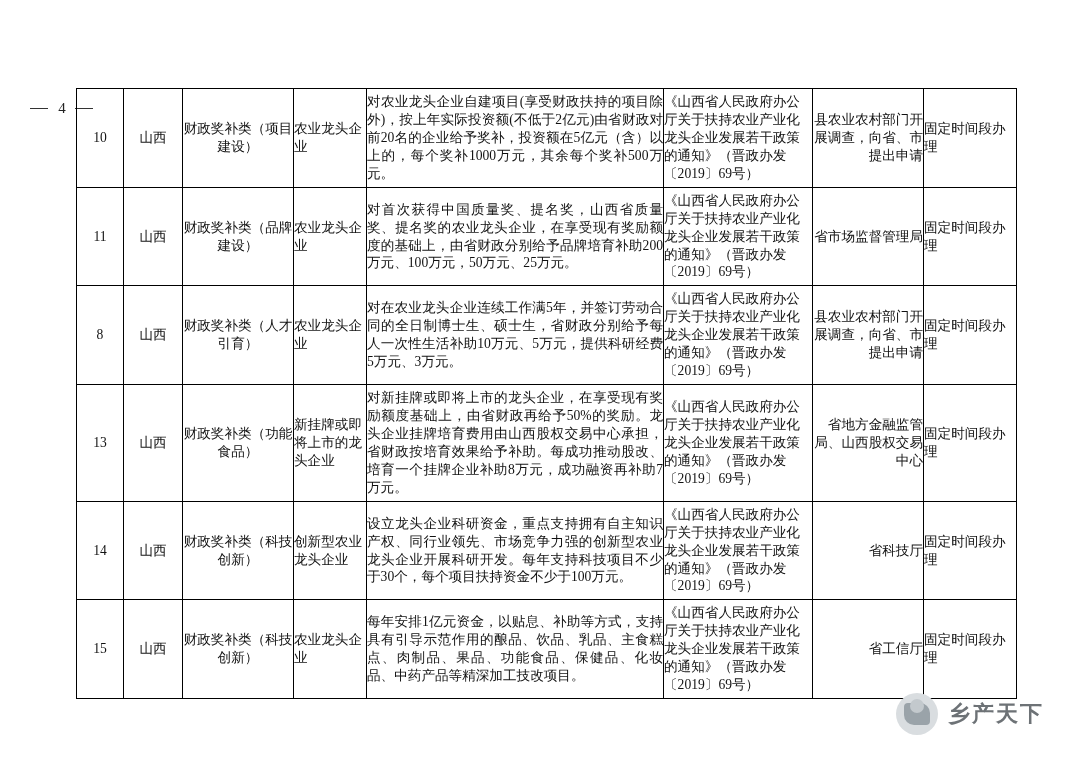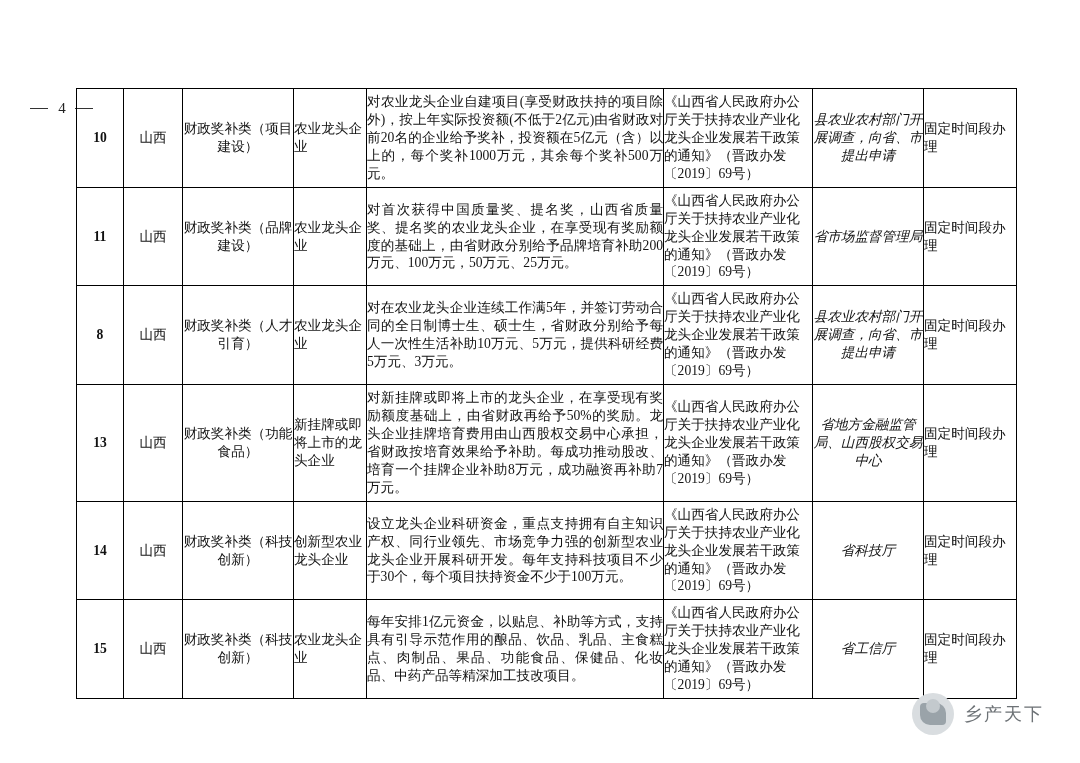--- a/index.html
+++ b/index.html
@@ -57,21 +57,20 @@
     border: 1px solid #000000;
     vertical-align: middle;
     padding: 4px 0;
     font-size: 13.6px;
     line-height: 1.32;
     color: #111;
   }
   td.c-no {
     width: 46px;
     text-align: center;
-    font-weight: bold;
   }
   td.c-prov {
     width: 58px;
     text-align: center;
   }
   td.c-type {
     width: 110px;
     text-align: center;
   }
   td.c-obj {
@@ -84,22 +83,21 @@
     text-align: justify;
     text-align-last: left;
   }
   td.c-basis {
     width: 148px;
     text-align: left;
     margin-left: 48px;
   }
   td.c-dept {
     width: 110px;
-    text-align: center;
-    font-style: italic;
+    text-align: right;
   }
   td.c-time {
     width: 92px;
     text-align: left;
   }
 
   
   .watermark {
     position: absolute;
     right: 36px;
@@ -127,23 +125,24 @@
   .wm-badge::after {
     content: "";
     position: absolute;
     left: 14px; top: 6px;
     width: 14px; height: 14px;
     background: #c3c9cd;
     border-radius: 50%;
   }
   .wm-text {
     font-family: "Liberation Sans", sans-serif;
-    font-size: 18px;
+    font-size: 22px;
     color: #6d7276;
     letter-spacing: 2px;
+    font-weight: bold;
   }
 </style>
 </head>
 <body>
 
 <div class="page-marker">
   <span class="dash"></span>
   <span class="num">4</span>
   <span class="dash"></span>
 </div>

